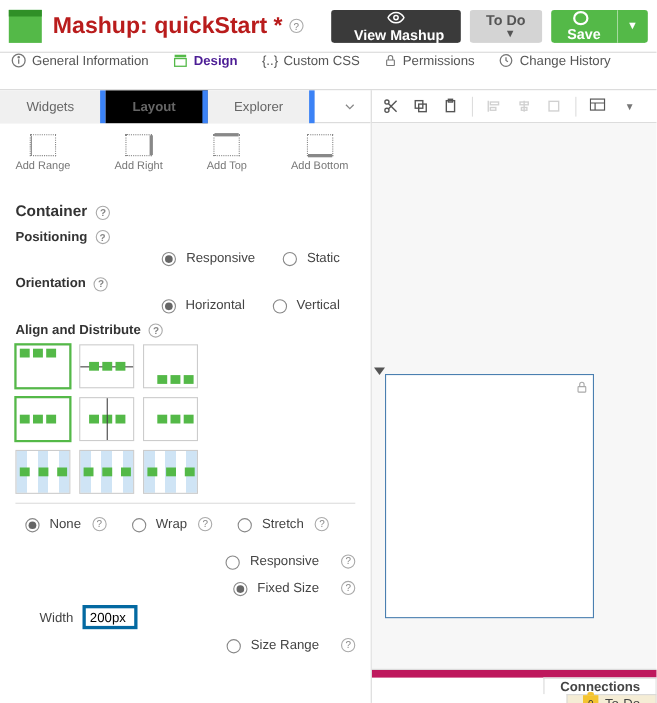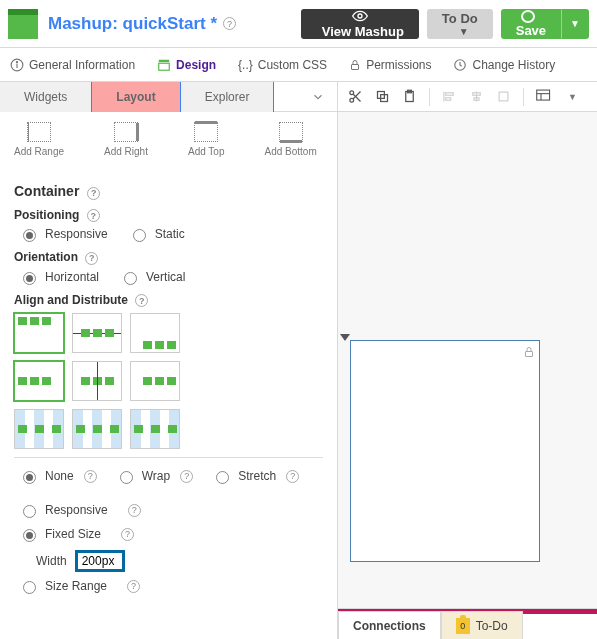--- a/index.html
+++ b/index.html
@@ -3,65 +3,65 @@
 <meta charset="utf-8">
 <style>
   * { box-sizing: border-box; }
   html, body { margin:0; padding:0; font-family: Arial, Helvetica, sans-serif; font-size:12px; color:#444; }
   body { width:597px; height:639px; overflow:hidden; background:#fff; }
 
   
   .topbar { display:flex; align-items:center; height:48px; padding:6px 8px; border-bottom:1px solid #d9d9d9; }
   .thing-icon { width:30px; height:30px; background:#54b948; margin-right:10px; position:relative; }
   .thing-icon::after { content:""; position:absolute; left:0; top:0; width:30px; height:6px; background:#2f8f27; }
-  .title { font-size:17px; font-weight:bold; color:#3b82f6; }
+  .title { font-size:21px; font-weight:bold; color:#b91c1c; }
   .title-help { margin-left:6px; cursor:default; }
   .spacer { flex:1; }
   .btn { display:inline-flex; align-items:center; justify-content:center; height:30px; border-radius:3px; padding:0 14px; font-size:13px; font-weight:600; margin-left:8px; cursor:pointer; border:1px solid transparent; white-space:nowrap;flex-direction:column; }
   .btn-dark { background:#3a3a3a; color:#fff; }
   .btn-grey { background:#d4d4d4; color:#555; }
   .btn-green { background:#54b948; color:#fff; }
   .caret { margin-left:8px; font-size:10px; }
   .save-group { display:flex; margin-left:8px; }
   .save-group .btn-green:first-child { border-radius:3px 0 0 3px; margin-left:0; }
   .save-group .btn-green:last-child { border-radius:0 3px 3px 0; border-left:1px solid rgba(255,255,255,.4); padding:0 8px; margin-left:0; }
   .eye-icon svg { display:block; }
   .circle-icon { width:14px; height:14px; border:2px solid #fff; border-radius:50%; margin-right:6px; }
 
   
-  .etabs { display:flex; align-items:center; height:34px; border-bottom:1px solid #d9d9d9; padding-left:10px; gap:22px; font-size:12px; }
+  .etabs { display:flex; align-items:flex-start; height:34px; border-bottom:1px solid #d9d9d9; padding-left:10px; gap:22px; font-size:12px; }
   .etab { display:inline-flex; align-items:center; gap:5px; cursor:pointer; color:#555; }
   .etab.active { color:#4c1d95; font-weight:600; }
   .etab-icon { display:inline-flex; }
 
   
   .panels { display:flex; height:calc(639px - 48px - 34px); }
   .left { width:338px; border-right:1px solid #d9d9d9; overflow-y:auto; position:relative; }
   .side-tabs { display:flex; align-items:center; border-bottom:1px solid #d9d9d9; height:30px; }
-  .side-tab { flex:0 0 auto; padding:0 24px; height:30px; display:flex; align-items:center; color:#666; cursor:pointer; border-right:1px solid #3b82f6; }
-  .side-tab.active { background:#fca5a5; font-weight:600; }
+  .side-tab { flex:0 0 auto; padding:0 24px; height:30px; display:flex; align-items:center; color:#666; cursor:pointer; border-right:5px solid #3b82f6; }
+  .side-tab.active { background:#000000; font-weight:600; }
   .side-tab.inactive { background:#f0f0f0; }
   .side-tabs .chev { margin-left:auto; padding:0 12px; color:#888; }
 
   
   .add-row { display:flex; gap:40px; padding:10px 14px; }
   .add-item { display:flex; flex-direction:column; align-items:center; font-size:10px; color:#777; cursor:pointer; }
   .add-box { width:24px; height:20px; border:1px dotted #888; margin-bottom:4px; position:relative; }
   .add-box.left::before { content:""; position:absolute; left:-2px; top:0; bottom:0; width:3px; background:#888; }
   .add-box.right::before { content:""; position:absolute; right:-2px; top:0; bottom:0; width:3px; background:#888; }
   .add-box.top::before { content:""; position:absolute; top:-2px; left:0; right:0; height:3px; background:#888; }
   .add-box.bottom::before { content:""; position:absolute; bottom:-2px; left:0; right:0; height:3px; background:#888; }
 
   
   .section { padding:10px 14px 0 14px; }
   .section h3 { font-size:14px; margin:6px 0 8px 0; color:#333; }
   .section h3 .qmark, .lbl .qmark { margin-left:4px; }
   .lbl { font-size:12px; font-weight:bold; color:#333; margin:6px 0 4px 0; }
   .qmark { display:inline-flex; align-items:center; justify-content:center; width:13px; height:13px; border:1px solid #aaa; border-radius:50%; font-size:9px; color:#888; cursor:default; }
-  .radio-row { display:flex; align-items:center; gap:6px; margin:4px 0 8px 4px; }
+  .radio-row { display:flex; align-items:center; gap:6px; margin:4px 0 8px 4px;justify-content:flex-end; }
   .radio { appearance:none; width:13px; height:13px; border:1px solid #888; border-radius:50%; position:relative; cursor:pointer; }
   .radio:checked::after { content:""; position:absolute; left:2px; top:2px; width:7px; height:7px; border-radius:50%; background:#666; }
   .radio-label { margin-right:14px; }
 
   .hr { border-top:1px solid #ddd; margin:8px 0; }
 
   
   .align-grid { display:grid; grid-template-columns: repeat(3, 50px); gap:8px; margin:6px 0 8px 0; }
   .align-cell { width:50px; height:40px; border:1px solid #ccc; background:#fff; cursor:pointer; position:relative; display:flex; align-items:center; justify-content:center; }
   .align-cell.selected { outline:2px solid #54b948; outline-offset:-1px; }
@@ -89,21 +89,21 @@
 
   
   .right { flex:1; display:flex; flex-direction:column; }
   .canvas-toolbar { height:30px; border-bottom:1px solid #d9d9d9; display:flex; align-items:center; padding:0 10px; gap:12px; color:#666; }
   .tb-group { display:flex; gap:12px; align-items:center; }
   .tb-sep { width:1px; height:18px; background:#ddd; }
   .canvas { flex:1; background:#f7f7f7; position:relative; border-bottom:1px solid #d9d9d9; }
   .drop-zone { position:absolute; left:12px; top:228px; width:190px; height:222px; border:1px solid #4a7fb0; background:#fff; }
   .drop-tri { position:absolute; left:2px; top:222px; width:0; height:0; border-left:5px solid transparent; border-right:5px solid transparent; border-top:7px solid #555; cursor:pointer; }
   .lock-icon { position:absolute; right:4px; top:4px; opacity:.5; }
-  .bottom-tabs { height:30px; display:flex; align-items:flex-end; border-top:5px solid #be185d; }
+  .bottom-tabs { height:30px; display:flex; align-items:flex-end; border-top:7px solid #be185d;flex-direction:column; }
   .btab { height:28px; display:flex; align-items:center; padding:0 14px; border:1px solid #d9d9d9; border-bottom:none; background:#fff; font-weight:600; cursor:pointer; }
   .btab.inactive { background:#f5edd5; font-weight:normal; }
   .todo-badge { display:inline-flex; align-items:center; justify-content:center; width:14px; height:16px; background:#f4c430; color:#333; font-size:9px; margin-right:6px; position:relative; }
   .todo-badge::before { content:""; position:absolute; top:-3px; left:4px; width:6px; height:3px; background:#f4c430; border-radius:2px 2px 0 0; }
 
   .inactive-icon { opacity:.45; cursor:default; }
   svg { display:block; }
   .icon-btn { cursor:pointer; }
 </style>
 </head>

